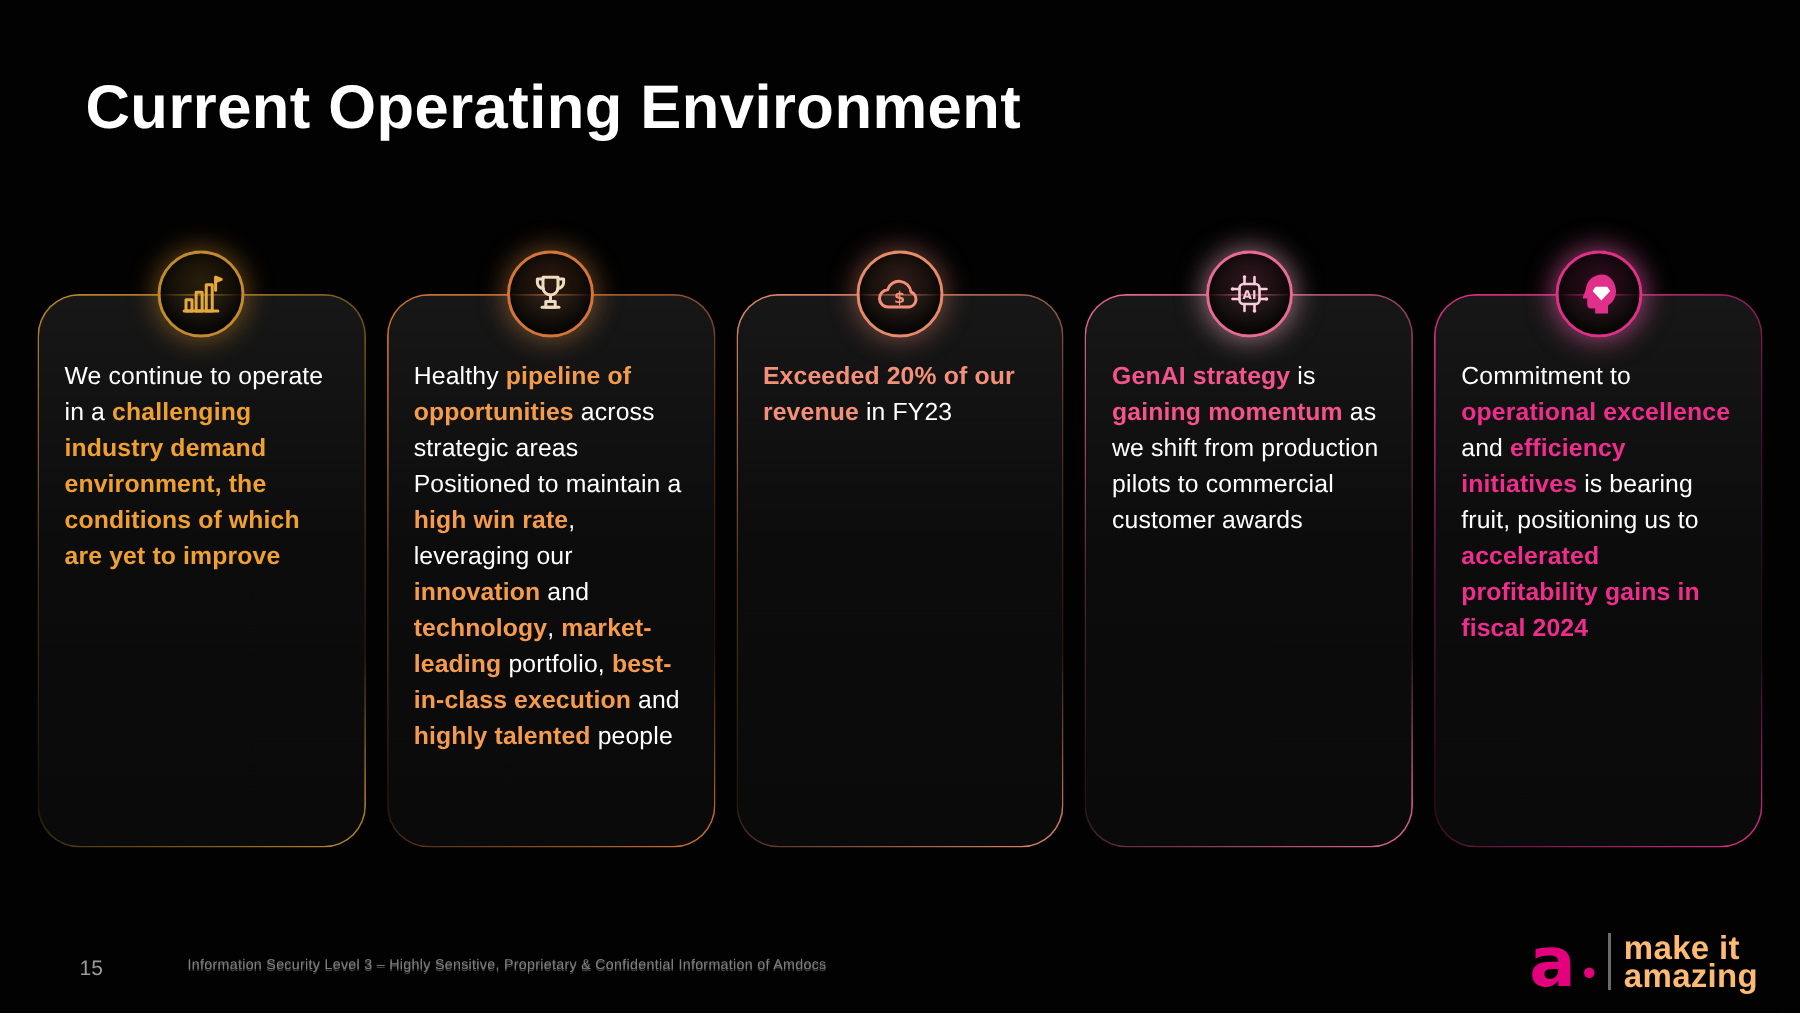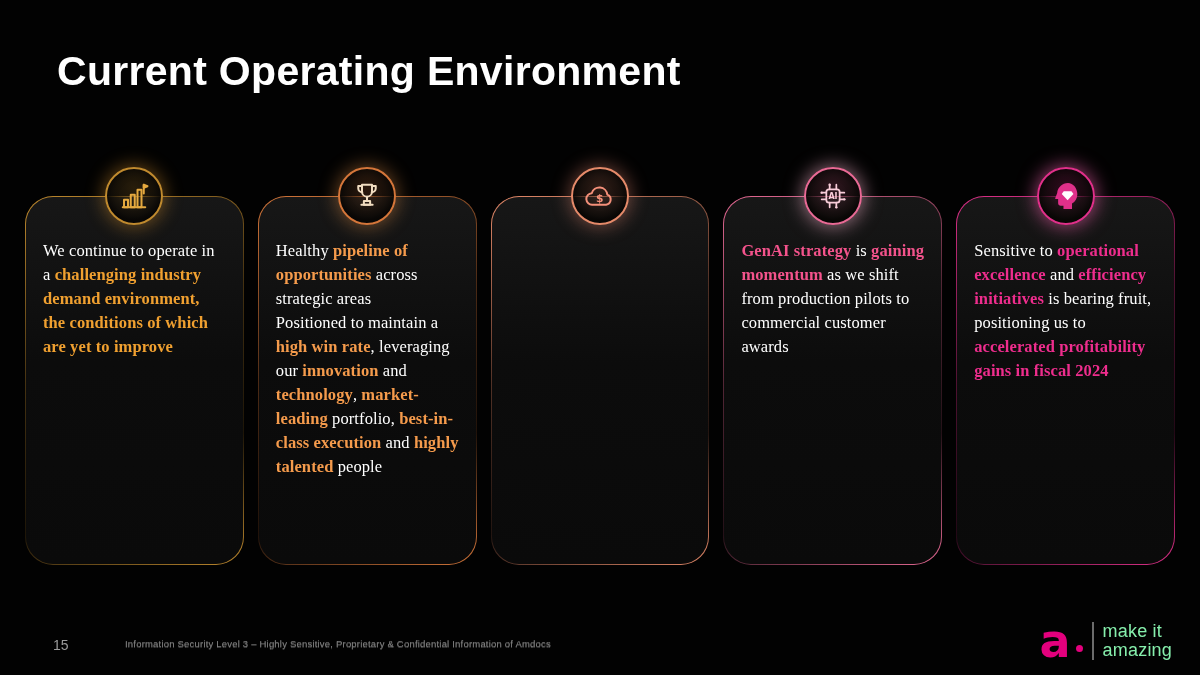--- a/index.html
+++ b/index.html
@@ -21,39 +21,39 @@
                  box-shadow:0 0 18px 2px var(--glow), inset 0 0 10px rgba(0,0,0,.55);
                  z-index:2; }
   .icon-circle svg { display:block; }
 
   .card { margin-top:29px; height:369px; border-radius:28px;
           border:1.5px solid transparent;
           background:
             linear-gradient(180deg,#171717 0%,#0c0c0c 45%,#0a0a0a 100%) padding-box,
             linear-gradient(155deg, var(--accent) 0%, var(--accent-dim) 40%,
                             var(--accent-dim2) 72%, var(--accent) 100%) border-box;
-          padding:42px 17px 16px;font-family:Liberation Serif, serif; }
+          padding:42px 17px 16px; }
 
   .card p { color:#fff; font-size:16.5px; line-height:24px; letter-spacing:.1px; }
   .card p + p { }
   .card .hl { color:var(--highlight); font-weight:700; }
 
   .page-number { position:absolute; left:53px; bottom:22px; color:#9b9b9b; font-size:14px; }
   .footer-text { position:absolute; left:125px; bottom:26px; color:#7e7e7e; font-size:9.5px;
                  letter-spacing:.2px; filter:blur(.3px);
                  text-shadow:0 1px 0 rgba(130,130,130,.55); }
 
   .brand { position:absolute; right:28px; bottom:14px; display:flex;
            align-items:center; gap:9px; }
   .logo-a { color:#e3007d; font-size:46px; font-weight:700; line-height:40px;
             font-family:"DejaVu Sans", sans-serif; }
   .logo-dot { width:7px; height:7px; border-radius:50%; background:#e3007d;
               align-self:flex-end; margin:0 0 9px -4px; }
   .logo-divider { width:2px; height:38px; background:#6b6b6b; }
-  .tagline { color:#86efac; font-weight:400; font-size:18px; line-height:19px;
+  .tagline { color:#fdba74; font-weight:700; font-size:22px; line-height:19px;
              letter-spacing:.2px; }
 </style>
 </head>
 <body>
 
 <div class="slide">
   <h1 class="title">Current Operating Environment</h1>
 
   <div class="cards-row">
   <div class="card-wrap" style="--accent: #c08a2e; --accent-dim: #c08a2e59; --accent-dim2: #c08a2e26; --highlight: #f0a030; --glow: rgba(240,160,48,0.40);">
@@ -95,20 +95,21 @@
 
   <div class="card-wrap" style="--accent: #e58a6a; --accent-dim: #e58a6a59; --accent-dim2: #e58a6a26; --highlight: #f4907a; --glow: rgba(244,144,122,0.40);">
     <div class="icon-circle" style="color: rgb(244, 144, 122); background: radial-gradient(circle at 50% 35%, rgba(229, 138, 106, 0.2), rgb(11, 9, 7) 72%);">
           <svg viewBox="0 0 24 24" width="32" height="32" fill="none" stroke="currentColor" stroke-width="1.5" stroke-linecap="round" stroke-linejoin="round">
     <path d="M6.3 18.5a4.3 4.3 0 0 1-.5-8.6 6 6 0 0 1 11.7 1.1 3.9 3.9 0 0 1-.9 7.5H6.3z"></path>
     <text x="11.8" y="16.3" text-anchor="middle" font-size="8" stroke="none" fill="currentColor" font-weight="bold" font-family="DejaVu Sans, sans-serif">$</text>
   </svg>
         </div>
     <section class="card">
       <div class="card-body">
+            <p><span class="hl">Exceeded 20% of our revenue</span><span> in FY23</span></p>
           </div>
     </section>
   </div>
 
   <div class="card-wrap" style="--accent: #e86a95; --accent-dim: #e86a9559; --accent-dim2: #e86a9526; --highlight: #f4538c; --glow: rgba(248,180,205,0.55);">
     <div class="icon-circle" style="color: rgb(248, 205, 217); background: radial-gradient(circle at 50% 35%, rgba(232, 106, 149, 0.2), rgb(11, 9, 7) 72%); align-items: center;">
           <svg viewBox="0 0 24 24" width="32" height="32" fill="none" stroke="currentColor" stroke-width="1.3" stroke-linecap="round">
     <rect x="7" y="7" width="10" height="10" rx="2"></rect>
     <text x="12" y="14.3" text-anchor="middle" font-size="6" stroke="none" fill="currentColor" font-weight="bold" font-family="DejaVu Sans, sans-serif">AI</text>
     <path d="M9.5 7V3.5M14.5 7V3.5M9.5 20.5V17M14.5 20.5V17M7 9.5H3.5M7 14.5H3.5M20.5 9.5H17M20.5 14.5H17"></path>
@@ -127,21 +128,21 @@
 
   <div class="card-wrap" style="--accent: #e0308a; --accent-dim: #e0308a59; --accent-dim2: #e0308a26; --highlight: #ee2d8d; --glow: rgba(238,95,170,0.60);">
     <div class="icon-circle" style="color: rgb(224, 48, 138); background: radial-gradient(circle at 50% 35%, rgba(224, 48, 138, 0.2), rgb(11, 9, 7) 72%);">
           <svg viewBox="0 0 24 24" width="32" height="32">
     <path fill="currentColor" d="M13.5 2.2c-4.3 0-7.8 3.3-8.1 7.5l-1.5 3.9c-.1.3.1.7.5.7h1.7v3.1c0 1 .8 1.9 1.9 1.9h2.1v2.4h6.4v-4c2.4-1.4 4-4 4-7 0-4.6-3.2-8.5-7-8.5z"></path>
     <path fill="#ffffff" d="M10.3 8.4h5.8l1.5 2.1-4.4 4.7-4.4-4.7z"></path>
   </svg>
         </div>
     <section class="card">
       <div class="card-body">
-            <p><span>Sensitive to </span><span class="hl">operational excellence</span><span> and </span><span class="hl">efficiency initiatives</span><span> is bearing fruit, positioning us to </span><span class="hl">accelerated profitability gains in fiscal 2024</span></p>
+            <p><span>Commitment to </span><span class="hl">operational excellence</span><span> and </span><span class="hl">efficiency initiatives</span><span> is bearing fruit, positioning us to </span><span class="hl">accelerated profitability gains in fiscal 2024</span></p>
           </div>
     </section>
   </div>
 </div>
 
   <div class="page-number">15</div>
   <div class="footer-text">Information Security Level 3 – Highly Sensitive, Proprietary &amp; Confidential Information of Amdocs</div>
 
   <div class="brand">
     <span class="logo-a">a</span>

